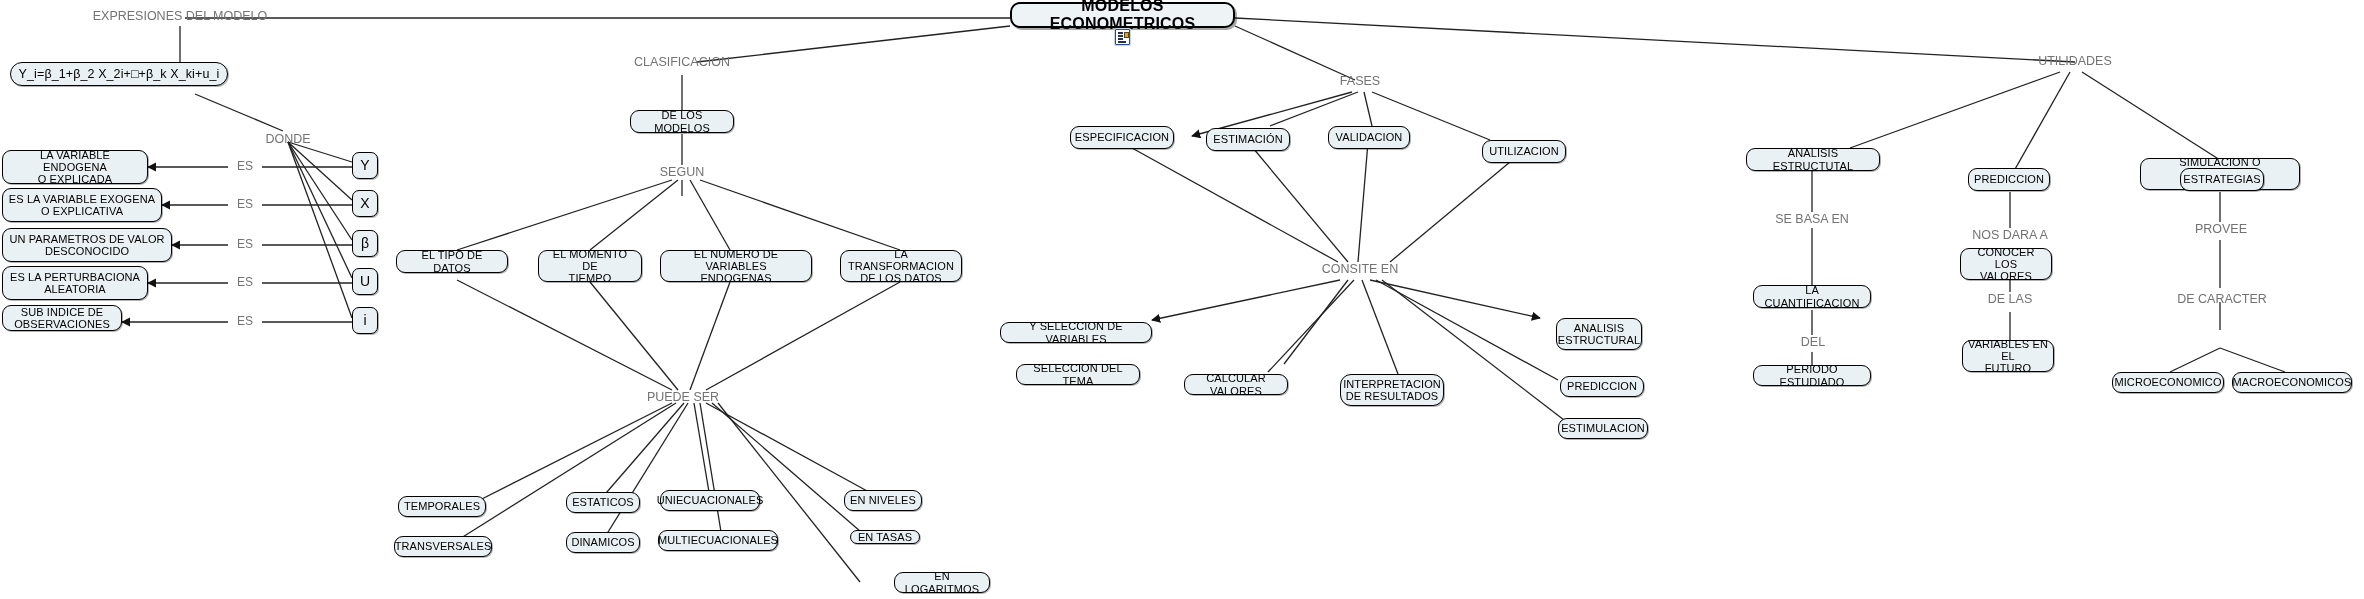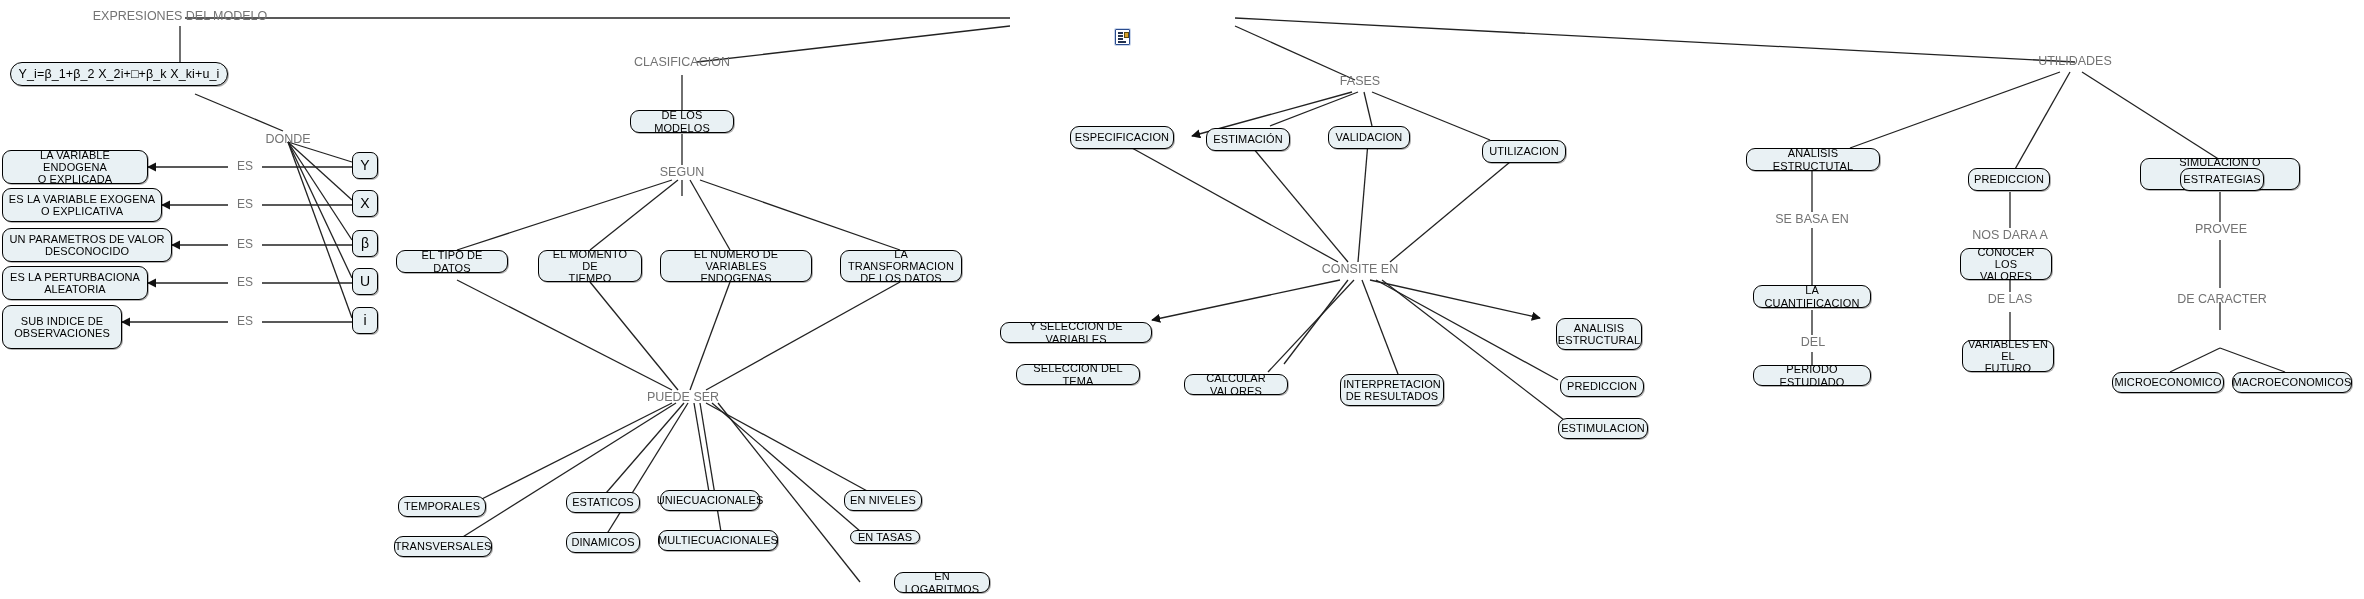--- a/index.html
+++ b/index.html
@@ -190,41 +190,42 @@
       <path d="M 2010 358 L 2010 370"></path>
 
       <path d="M 2220 192 L 2220 222"></path>
       <path d="M 2220 240 L 2220 288"></path>
       <path d="M 2220 302 L 2220 330"></path>
       <path d="M 2220 348 L 2170 372"></path>
       <path d="M 2220 348 L 2285 372"></path>
     </g>
   </svg>
 
+  <div class="node root" style="left:1010px; top:2px; width:225px; height:26px;">MODELOS ECONOMETRICOS</div>
   <div class="note-icon" style="left:1115px; top:29px;">
     <i class="l1"></i>
       <i class="l2"></i>
       <i class="l3"></i>
       <i class="l4"></i>
       <u></u>
   </div>
 
   <div class="linklabel" style="left:90px; top:9px; width:180px;">EXPRESIONES DEL MODELO</div>
   <div class="node formula" style="left:10px; top:62px; width:218px; height:24px;">Y_i=β_1+β_2 X_2i+□+β_k X_ki+u_i</div>
   <div class="linklabel" style="left:248px; top:132px; width:80px;">DONDE</div>
 
   <div class="node" style="left:2px; top:150px; width:146px; height:34px;">LA VARIABLE ENDOGENA
 O EXPLICADA</div>
   <div class="node" style="left:2px; top:188px; width:160px; height:34px;">ES LA VARIABLE EXOGENA
 O EXPLICATIVA</div>
   <div class="node" style="left:2px; top:228px; width:170px; height:34px;">UN PARAMETROS DE VALOR
 DESCONOCIDO</div>
   <div class="node" style="left:2px; top:266px; width:146px; height:34px;">ES LA PERTURBACIONA
 ALEATORIA</div>
-  <div class="node" style="left:2px; top:305px; width:120px; height:44px;">SUB INDICE DE
+  <div class="node" style="left:2px; top:305px; width:120px; height:26px;">SUB INDICE DE
 OBSERVACIONES</div>
 
   <div class="linklabel small" style="left:228px; top:159px; width:34px;">ES</div>
   <div class="linklabel small" style="left:228px; top:197px; width:34px;">ES</div>
   <div class="linklabel small" style="left:228px; top:237px; width:34px;">ES</div>
   <div class="linklabel small" style="left:228px; top:275px; width:34px;">ES</div>
   <div class="linklabel small" style="left:228px; top:314px; width:34px;">ES</div>
 
   <div class="node sym" style="left:352px; top:152px; width:26px; height:27px;">Y</div>
   <div class="node sym" style="left:352px; top:190px; width:26px; height:27px;">X</div>
@@ -261,21 +262,21 @@
   <div class="node" style="left:1070px; top:126px; width:104px; height:23px;">ESPECIFICACION</div>
   <div class="node" style="left:1206px; top:128px; width:84px; height:23px;">ESTIMACIÓN</div>
   <div class="node" style="left:1328px; top:126px; width:82px; height:23px;">VALIDACION</div>
   <div class="node" style="left:1482px; top:140px; width:84px; height:23px;">UTILIZACION</div>
 
   <div class="linklabel" style="left:1305px; top:262px; width:110px;">CONSITE EN</div>
 
   <div class="node" style="left:1000px; top:322px; width:152px; height:21px;">Y SELECCION DE VARIABLES</div>
   <div class="node" style="left:1016px; top:364px; width:124px; height:21px;">SELECCION DEL TEMA</div>
   <div class="node" style="left:1184px; top:374px; width:104px; height:21px;">CALCULAR VALORES</div>
-  <div class="node" style="left:1340px; top:374px; width:104px; height:32px;">INTERPRETACION
+  <div class="node" style="left:1340px; top:374px; width:104px; height:32px;border-radius:11px;">INTERPRETACION
 DE RESULTADOS</div>
   <div class="node" style="left:1556px; top:318px; width:86px; height:32px;">ANALISIS
 ESTRUCTURAL</div>
   <div class="node" style="left:1560px; top:376px; width:84px; height:21px;">PREDICCION</div>
   <div class="node" style="left:1558px; top:418px; width:90px; height:21px;">ESTIMULACION</div>
 
   <div class="linklabel" style="left:2026px; top:54px; width:98px;">UTILIDADES</div>
 
   <div class="node" style="left:1746px; top:148px; width:134px; height:23px;">ANALISIS ESTRUCTUTAL</div>
   <div class="node" style="left:1968px; top:168px; width:82px; height:23px;">PREDICCION</div>

